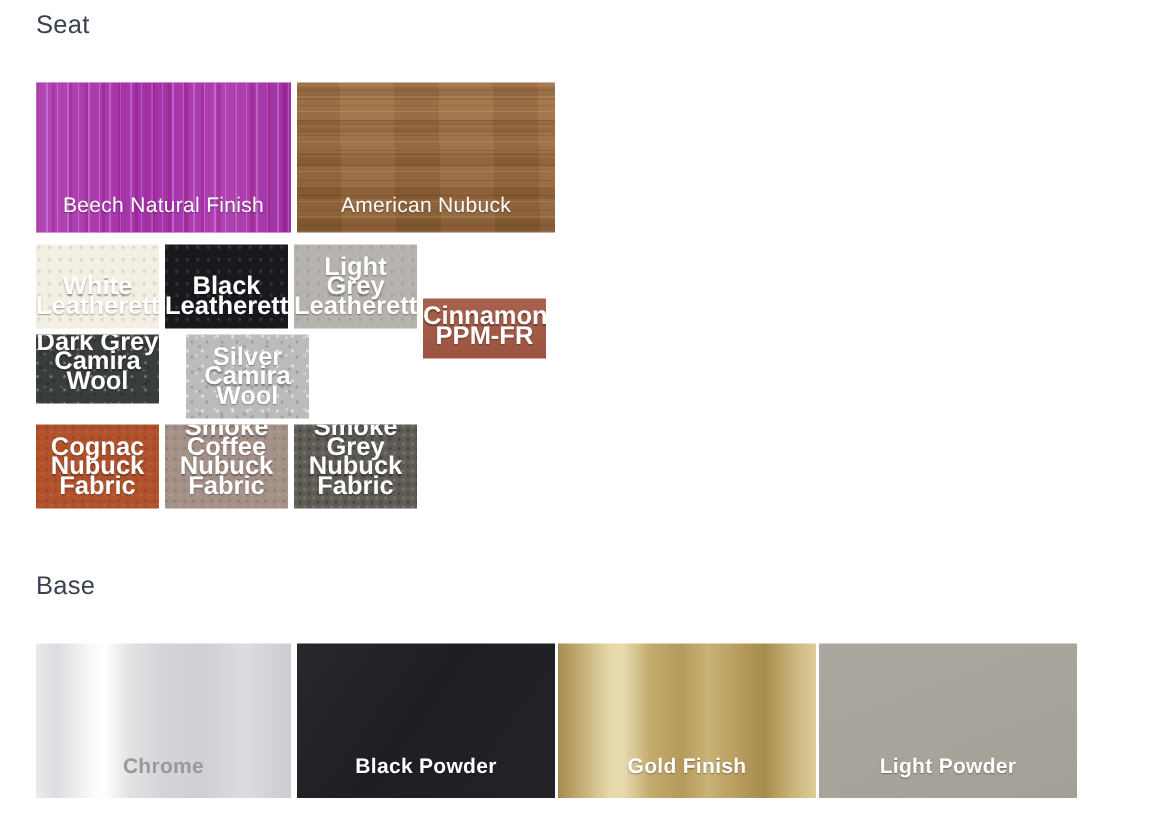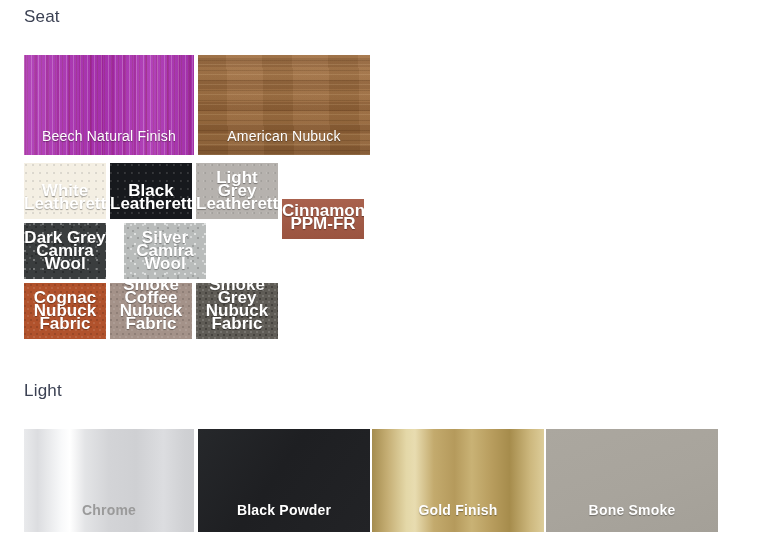--- a/index.html
+++ b/index.html
@@ -177,21 +177,21 @@
     <div class="label">Light Grey
 Leatherette</div>
   </div>
 
   <div class="swatch small" style="left:282px; top:163px; width:82px; height:40px; background:#a45944;margin-top:36px;">
     <div class="tex" style="background:linear-gradient(180deg, rgba(255,255,255,0.05), rgba(0,0,0,0.06));"></div>
     <div class="label">Cinnamon
 PPM-FR</div>
   </div>
 
-  <div class="swatch small" style="left:24px; top:223px; width:82px; height:56px; background:#3a3d3e;">
+  <div class="swatch small" style="left:24px; top:223px; width:82px; height:46px; background:#3a3d3e;">
     <div class="tex wool"></div>
     <div class="label">Dark Grey
 Camira Wool</div>
   </div>
 
   <div class="swatch small" style="left:110px; top:223px; width:82px; height:56px; background:#b9bcbb;margin-left:14px;">
     <div class="tex wool-light"></div>
     <div class="label">Silver
 Camira Wool</div>
   </div>
@@ -207,35 +207,35 @@
     <div class="label">Smoke Coffee
 Nubuck Fabric</div>
   </div>
 
   <div class="swatch small" style="left:196px; top:283px; width:82px; height:56px; background:#5f5c56;">
     <div class="tex nubuck-dark"></div>
     <div class="label">Smoke Grey
 Nubuck Fabric</div>
   </div>
 
-  <div class="section-title" id="base-title">Light</div>
+  <div class="section-title" id="base-title">Base</div>
 
   <div class="swatch base" style="left:24px; top:429px; width:170px; height:103px;
        background:linear-gradient(90deg, #e9eaec 0%, #dcdde0 8%, #f8f9fa 22%, #ffffff 27%, #e3e4e6 36%, #d3d4d7 50%, #cfd0d3 66%, #dcdde0 82%, #d0d1d4 94%, #cdced1 100%);">
     <div class="label dark">Chrome</div>
   </div>
 
   <div class="swatch base" style="left:198px; top:429px; width:172px; height:103px;
        background:linear-gradient(125deg, #26282b 0%, #1e1f22 45%, #222326 100%);">
     <div class="label">Black Powder</div>
   </div>
 
   <div class="swatch base" style="left:372px; top:429px; width:172px; height:103px;
        background:linear-gradient(90deg, #a58c4e 0%, #c5ae74 9%, #e4d8a8 20%, #e8dcb0 25%, #c3aa6d 36%, #b59a5c 48%, #c9b275 58%, #b79c5d 70%, #a68c4c 80%, #cdb87e 92%, #ddcd9a 100%);">
     <div class="label">Gold Finish</div>
   </div>
 
   <div class="swatch base" style="left:546px; top:429px; width:172px; height:103px;
        background:linear-gradient(160deg, #aba79f 0%, #a8a49c 55%, #a4a098 100%);">
-    <div class="label">Bone Smoke</div>
+    <div class="label">Light Powder</div>
   </div>
 
 </div>
 
 </body></html>

